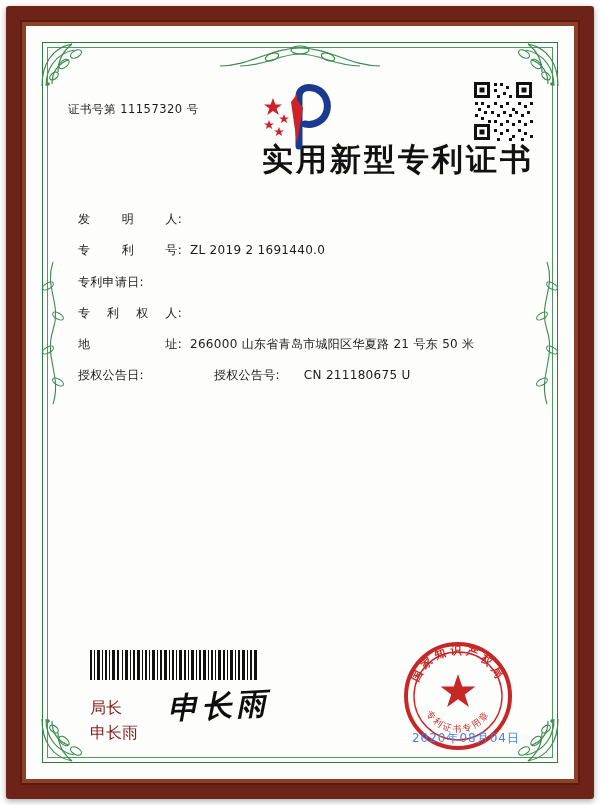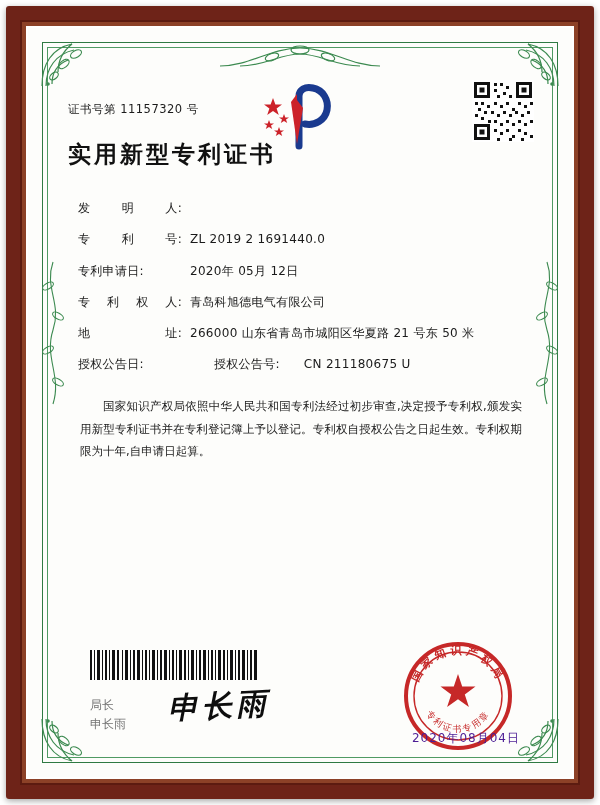--- a/index.html
+++ b/index.html
@@ -110,23 +110,23 @@
   }
   .qr {
     position: absolute;
     right: 0px;
     top: 0px;
     width: 62px;
     height: 62px;
   }
 
   .title {
-    text-align: left;
+    text-align: right;
     font-family: "DejaVu Sans", "Liberation Sans", sans-serif;
-    font-size: 23px;
+    font-size: 31px;
     font-weight: bold;
     color: #111111;
     letter-spacing: 3px;
     margin-top: 22px;
   }
 
   .fields {
     margin-top: 30px;
     padding-left: 10px;
   }
@@ -181,22 +181,22 @@
     left: 62px;
     top: 622px;
     width: 168px;
     height: 30px;
   }
 
   .signature-block {
     position: absolute;
     left: 62px;
     top: 668px;
-    font-size: 12px;
-    color: #737373;
+    font-size: 16px;
+    color: #7f1d1d;
     line-height: 1.55;
   }
   .handwriting {
     position: absolute;
     left: 140px;
     top: 658px;
     font-family: "DejaVu Serif", "Liberation Serif", serif;
     font-size: 30px;
     font-weight: bold;
     font-style: italic;
@@ -211,21 +211,21 @@
     right: 58px;
     top: 612px;
     width: 112px;
     height: 112px;
   }
   .seal-date {
     position: absolute;
     right: 52px;
     top: 702px;
     font-size: 12px;
-    color: #4c1d95;
+    color: #3b82f6;
     letter-spacing: 1px;
     font-family: "DejaVu Sans", "Liberation Sans", sans-serif;
   }
 </style>
 </head>
 <body>
 
 <div class="page">
 
   <div class="frame-outer"></div>
@@ -409,51 +409,48 @@
           <div class="field-label spread">
             <span>专</span>
             <span>利</span>
             <span>号:</span>
           </div>
           <div class="field-value">ZL 2019 2 1691440.0</div>
         </div>
 
         <div class="field-row">
           <div class="field-label">专利申请日:</div>
-          <div class="field-value">2020年 05月 12日</div>
         </div>
 
         <div class="field-row">
           <div class="field-label spread">
             <span>专</span>
             <span>利</span>
             <span>权</span>
             <span>人:</span>
           </div>
-          <div class="field-value">青岛科旭德电气有限公司</div>
         </div>
 
         <div class="field-row">
           <div class="field-label spread">
             <span>地</span>
             <span>址:</span>
           </div>
           <div class="field-value">266000 山东省青岛市城阳区华夏路 21 号东 50 米</div>
         </div>
 
         <div class="field-row dual">
           <div class="field-label">授权公告日:</div>
           <div class="sub-label">授权公告号:</div>
           <div class="sub-label">CN 211180675 U</div>
         </div>
 
       </div>
 
       <div class="body-text">
-        <p>国家知识产权局依照中华人民共和国专利法经过初步审查,决定授予专利权,颁发实用新型专利证书并在专利登记簿上予以登记。专利权自授权公告之日起生效。专利权期限为十年,自申请日起算。</p>
       </div>
 
     </div>
 
     <svg class="barcode" viewBox="0 0 168 30" preserveAspectRatio="none">
       <g fill="#111111">
         <rect x="0" y="0" width="2" height="30"></rect>
           <rect x="4" y="0" width="1" height="30"></rect>
         <rect x="7" y="0" width="3" height="30"></rect>
           <rect x="12" y="0" width="1" height="30"></rect>

